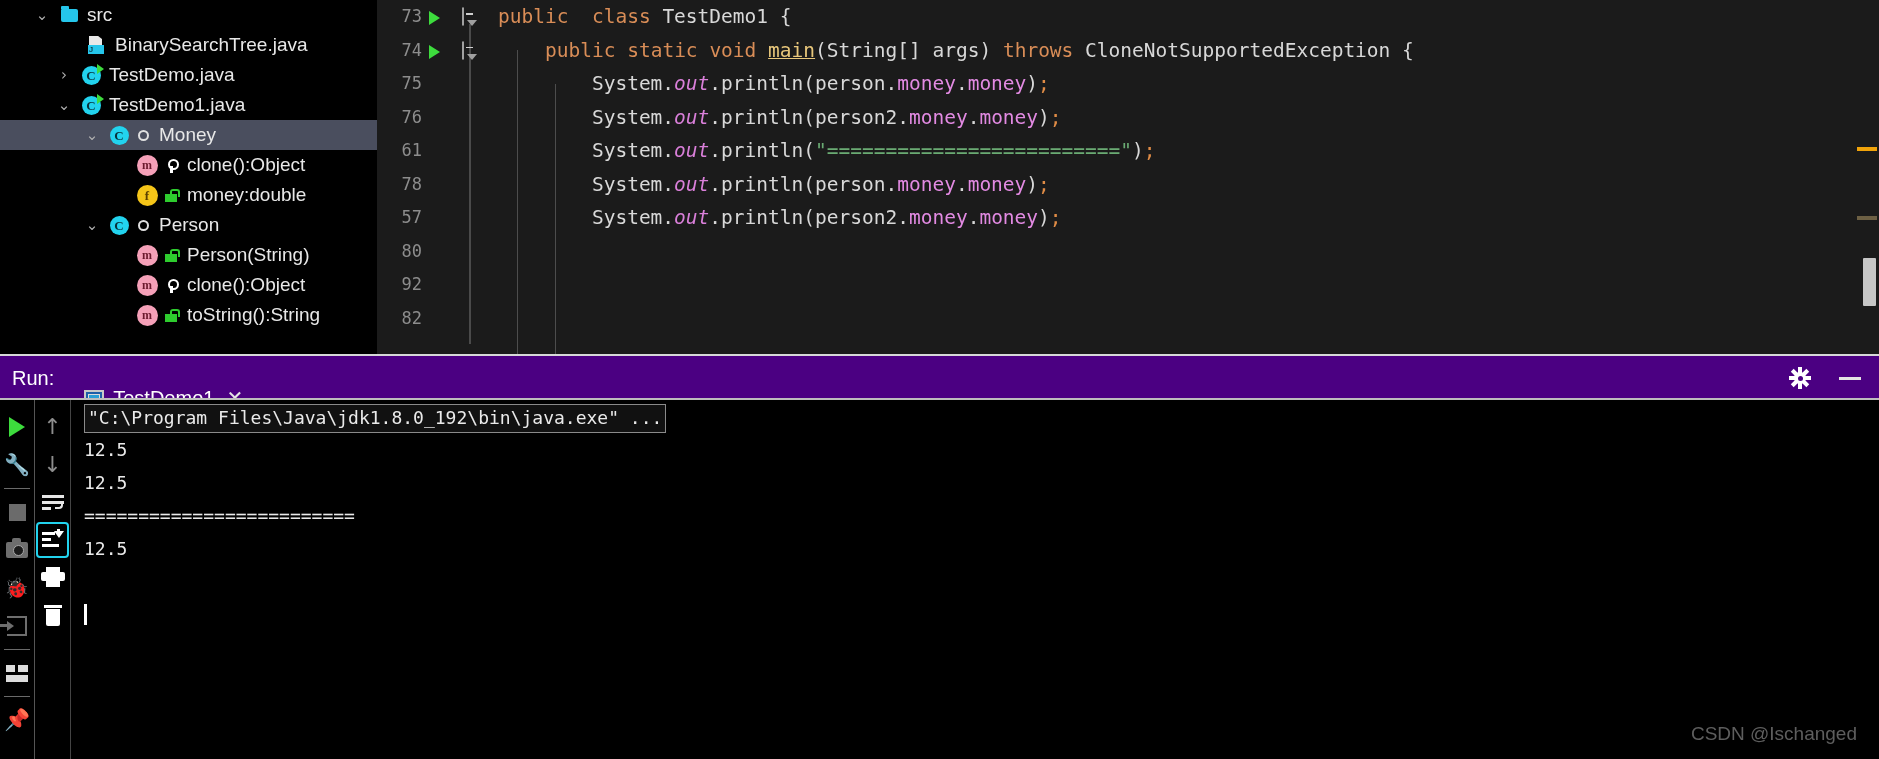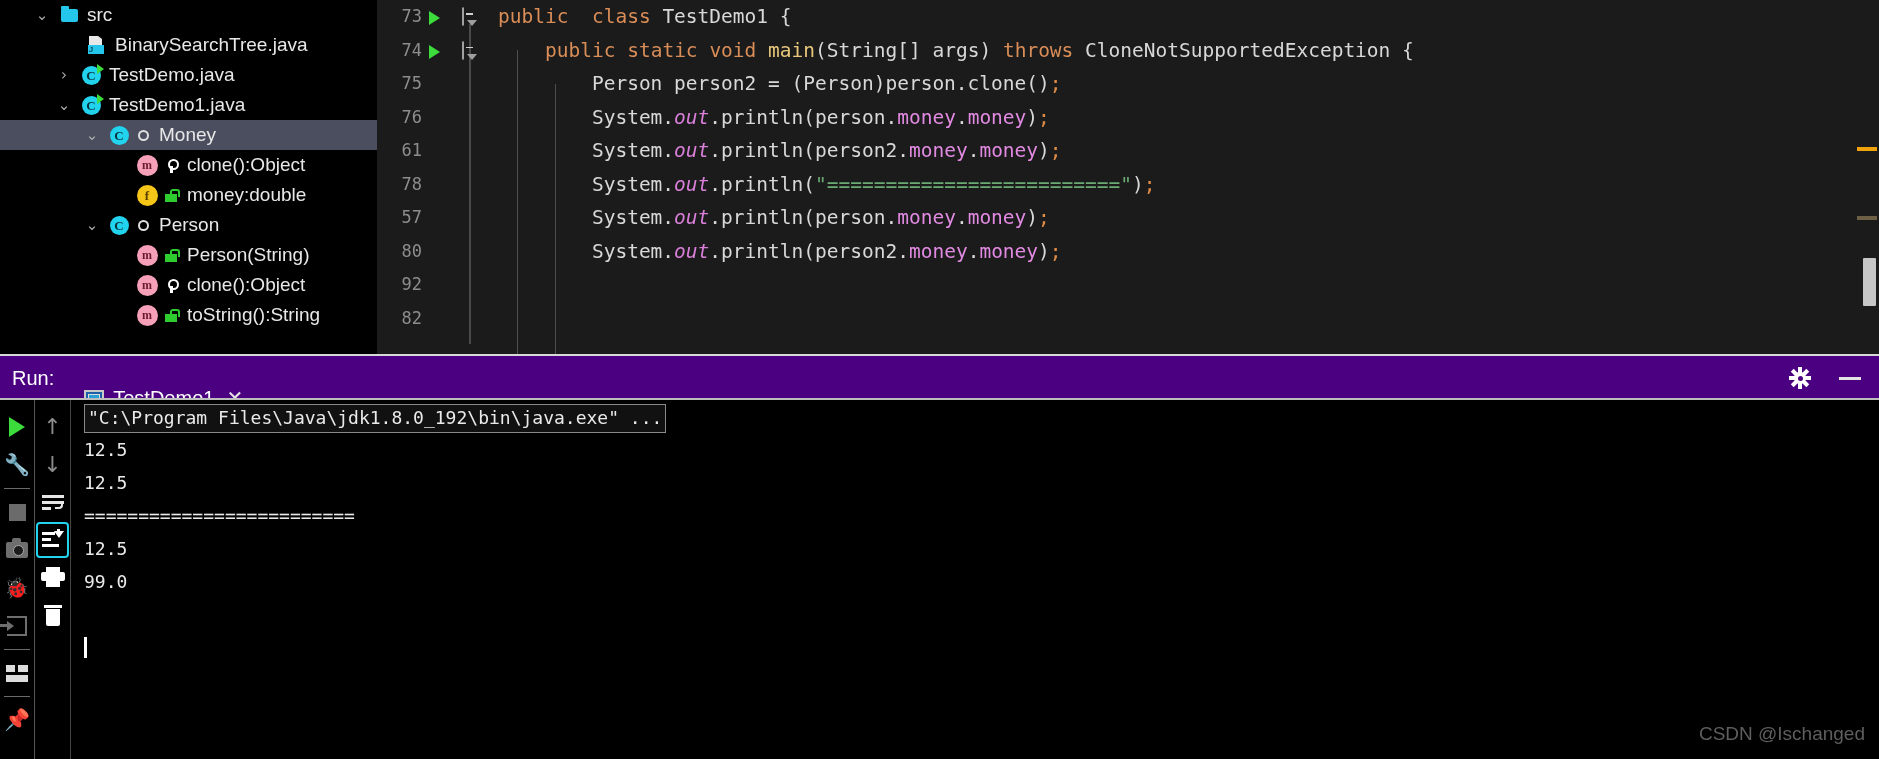--- a/index.html
+++ b/index.html
@@ -122,21 +122,21 @@
     height: 33.5px; line-height: 33.5px; white-space: pre;
     font-family: "DejaVu Sans Mono", monospace; font-size: 19.5px;
     color: #d8d8d8; padding-left: 6px;
   }
   .kw { color: #d98d57; }
   .kw2 { color: #e08c46; }
   .str { color: #6aab73; }
   .num { color: #2aacb8; }
   .fld { color: #e28ae2; }
   .sfld { color: #d97fd9; font-style: italic; }
-  .mth { color: #e8c77b; }
+  .mth { color: #e8c77b; text-decoration: underline; }
   .hint {
     background: #7a7a7a; color: #1e1e1e; border-radius: 3px;
     padding: 1px 4px; font-size: 16px; font-family: "DejaVu Sans Mono", monospace;
   }
   .ed-scroll-right {
     position:absolute; right:0; top:0; width:22px; height:100%; background:#1b1b1b;
   }
   .marker-warn { position:absolute; right:2px; width:20px; height:4px; background:#f0a30a; }
   .marker-dim  { position:absolute; right:2px; width:20px; height:4px; background:#6d6044; }
   .scroll-thumb {
@@ -235,21 +235,21 @@
     font-size:18px;
     padding:2px 3px 3px 3px;
     line-height:22px;
   }
   .out-line {
     color:#eaeaea; font-family:"DejaVu Sans Mono", monospace;
     font-size:18px; line-height:33px; white-space:pre;
   }
   .caret { display:inline-block; width:3px; height:21px; background:#fff; vertical-align:-4px; }
   .watermark {
-    position:absolute; right:14px; bottom:14px;
+    position:absolute; right:22px; bottom:14px;
     color:#5e5e5e; font-size:19px; font-family:"Liberation Sans", sans-serif;
   }
 </style>
 </head>
 <body>
 
 <div class="app">
 
   <div class="tree">
 
@@ -400,21 +400,20 @@
         <span class="gut-num">82</span>
         </div>
     </div>
 
     <div class="ed-code">
       <div class="indent-guide" style="left:25px;top:50px;height:306px;"></div>
       <div class="indent-guide" style="left:63px;top:84px;height:272px;"></div>
 
       <div class="code-row"><span class="kw">public</span>  <span class="kw">class</span> TestDemo1 {</div>
       <div class="code-row">    <span class="kw">public</span> <span class="kw">static</span> <span class="kw">void</span> <span class="mth">main</span>(String[] args) <span class="kw">throws</span> CloneNotSupportedException {</div>
-      <div class="code-row">        Person person2 = (Person)person.clone()<span class="kw2">;</span></div>
       <div class="code-row">        System.<span class="sfld">out</span>.println(person.<span class="fld">money</span>.<span class="fld">money</span>)<span class="kw2">;</span></div>
       <div class="code-row">        System.<span class="sfld">out</span>.println(person2.<span class="fld">money</span>.<span class="fld">money</span>)<span class="kw2">;</span></div>
       <div class="code-row">        System.<span class="sfld">out</span>.println(<span class="str">"========================="</span>)<span class="kw2">;</span></div>
       <div class="code-row">        System.<span class="sfld">out</span>.println(person.<span class="fld">money</span>.<span class="fld">money</span>)<span class="kw2">;</span></div>
       <div class="code-row">        System.<span class="sfld">out</span>.println(person2.<span class="fld">money</span>.<span class="fld">money</span>)<span class="kw2">;</span></div>
     </div>
 
     <div class="ed-scroll-right">
       <div class="marker-warn" style="top:147px;"></div>
       <div class="marker-dim" style="top:216px;"></div>
@@ -523,21 +522,20 @@
       </div>
 
       <div class="console">
         <div>
           <span class="cmd-line">"C:\Program Files\Java\jdk1.8.0_192\bin\java.exe" ...</span>
         </div>
         <div class="out-line">12.5</div>
         <div class="out-line">12.5</div>
         <div class="out-line">=========================</div>
         <div class="out-line">12.5</div>
-        <div class="out-line">99.0</div>
         <div class="out-line">&nbsp;</div>
         <div class="out-line"><span class="caret"></span></div>
 
         <span class="watermark">CSDN @Ischanged</span>
       </div>
     </div>
   </div>
 </div>
 
 </body></html>

